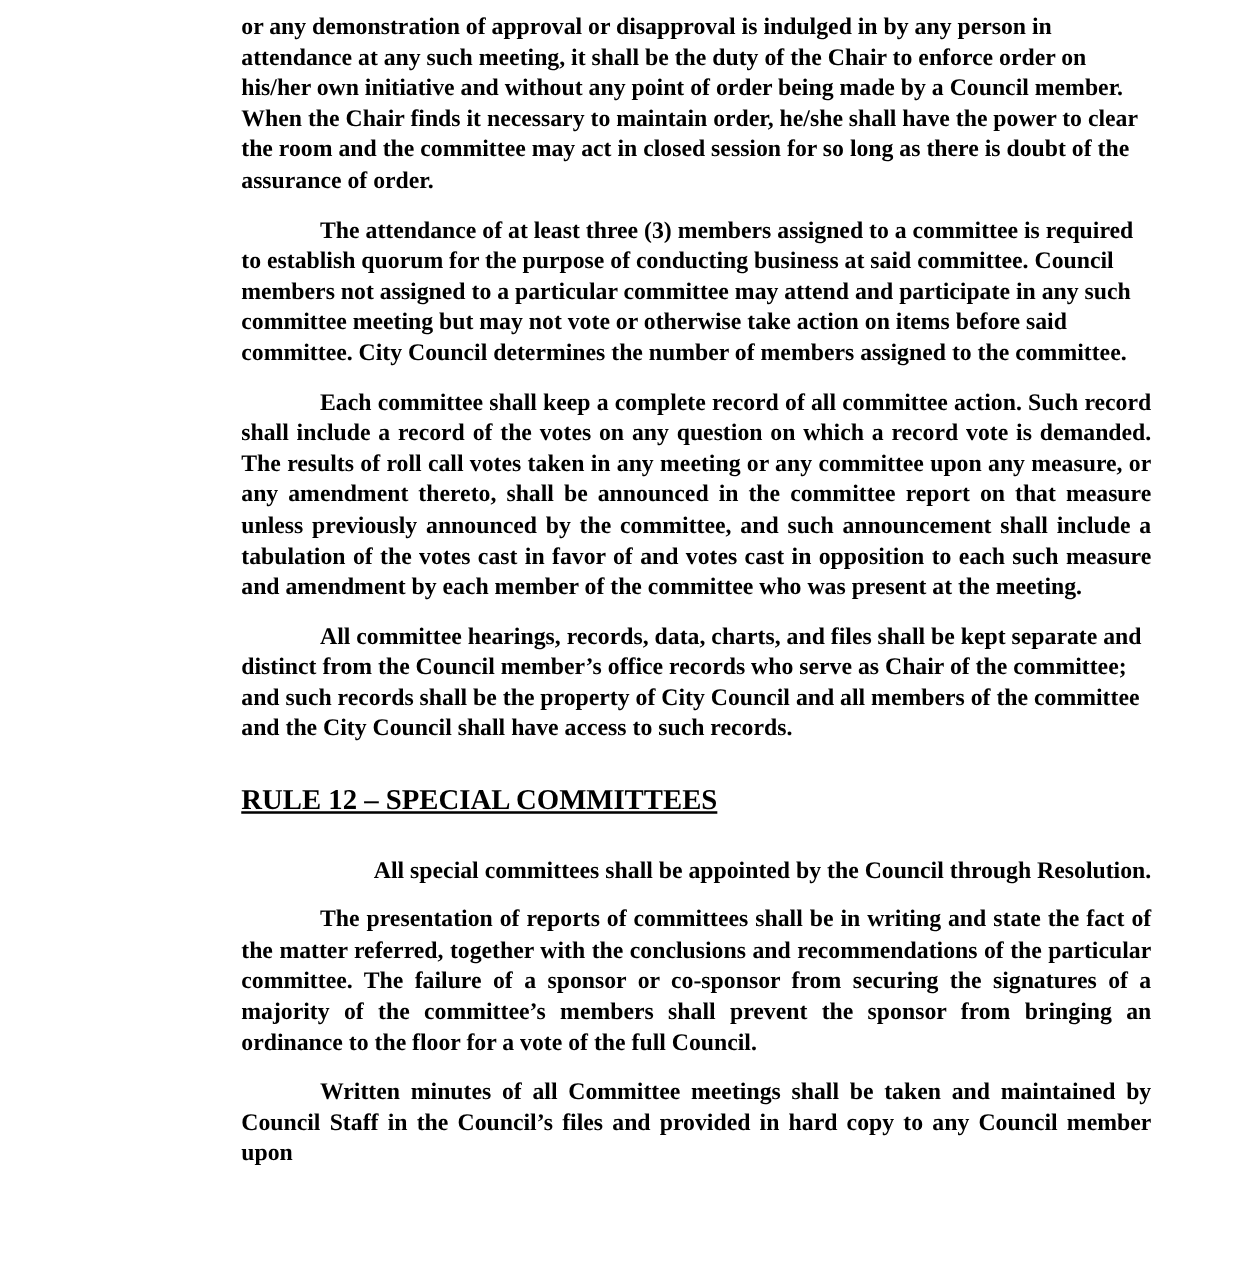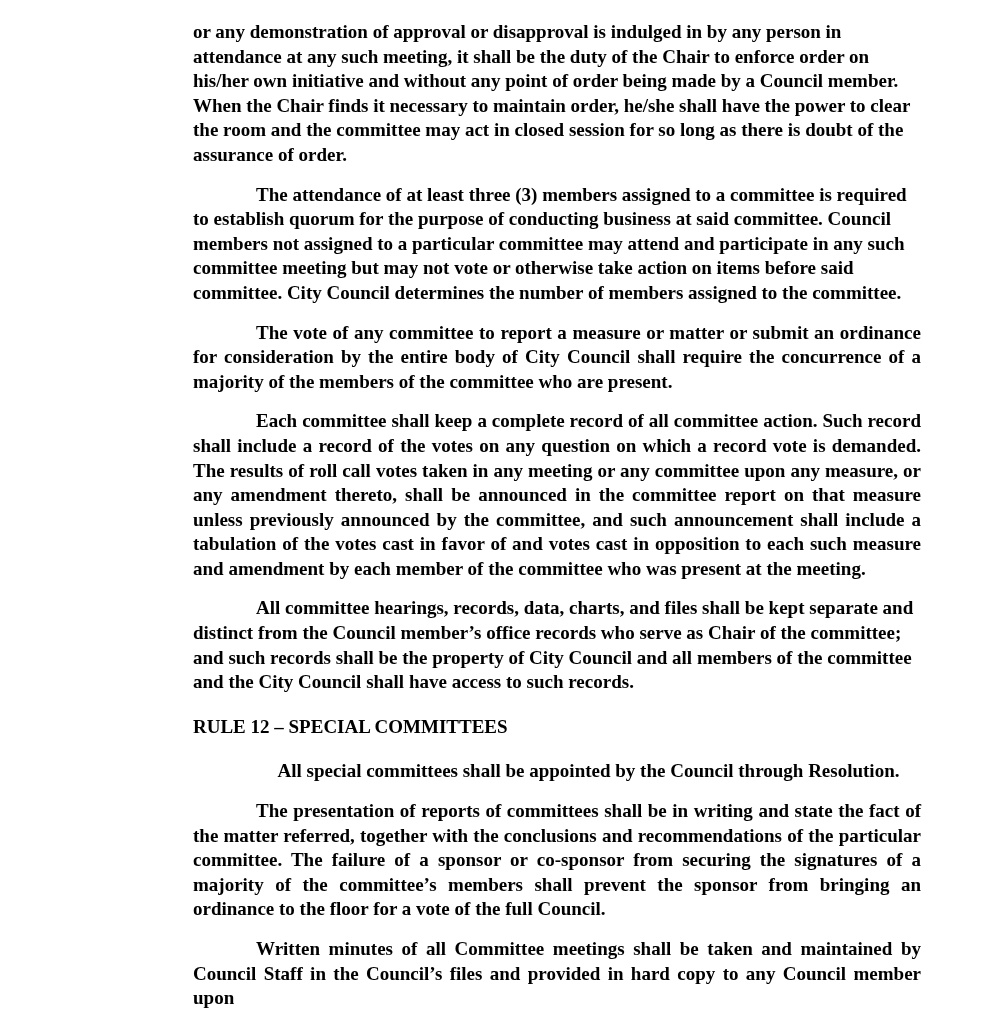--- a/index.html
+++ b/index.html
@@ -24,43 +24,43 @@
   .para {
     margin: 15px 0;
     text-align: left;
     text-indent: 63px;
   }
   .para.justify {
     text-align: justify;
   }
   .para.no-indent {
     text-indent: 0;
-    margin-top: 17px;
+    margin-top: 7px;
   }
   .heading {
-    margin: 20px 0;
-    font-size: 19px;
+    margin: 32px 0;
+    font-size: 23px;
     font-weight: bold;
     text-align: left;
     text-indent: 0;
+    text-decoration: underline;
   }
   .para.single {
-    text-align: center;
+    text-align: right;
   }
 </style>
 </head>
 <body>
 
 <div class="page">
 
   <p class="para no-indent">or any demonstration of approval or disapproval is indulged in by any person in attendance at any such meeting, it shall be the duty of the Chair to enforce order on his/her own initiative and without any point of order being made by a Council member. When the Chair finds it necessary to maintain order, he/she shall have the power to clear the room and the committee may act in closed session for so long as there is doubt of the assurance of order.</p>
 
   <p class="para">The attendance of at least three (3) members assigned to a committee is required to establish quorum for the purpose of conducting business at said committee. Council members not assigned to a particular committee may attend and participate in any such committee meeting but may not vote or otherwise take action on items before said committee. City Council determines the number of members assigned to the committee.</p>
 
-  <p class="para justify">The vote of any committee to report a measure or matter or submit an ordinance for consideration by the entire body of City Council shall require the concurrence of a majority of the members of the committee who are present.</p>
 
   <p class="para justify">Each committee shall keep a complete record of all committee action.  Such record shall include a record of the votes on any question on which a record vote is demanded. The results of roll call votes taken in any meeting or any committee upon any measure, or any amendment thereto, shall be announced in the committee report on that measure unless previously announced by the committee, and such announcement shall include a tabulation of the votes cast in favor of and votes cast in opposition to each such measure and amendment by each member of the committee who was present at the meeting.</p>
 
   <p class="para">All committee hearings, records, data, charts, and files shall be kept separate and distinct from the Council member’s office records who serve as Chair of the committee; and such records shall be the property of City Council and all members of the committee and the City Council shall have access to such records.</p>
 
   <h2 class="heading">RULE 12 – SPECIAL COMMITTEES</h2>
 
   <p class="para single">All special committees shall be appointed by the Council through Resolution.</p>
 
 

